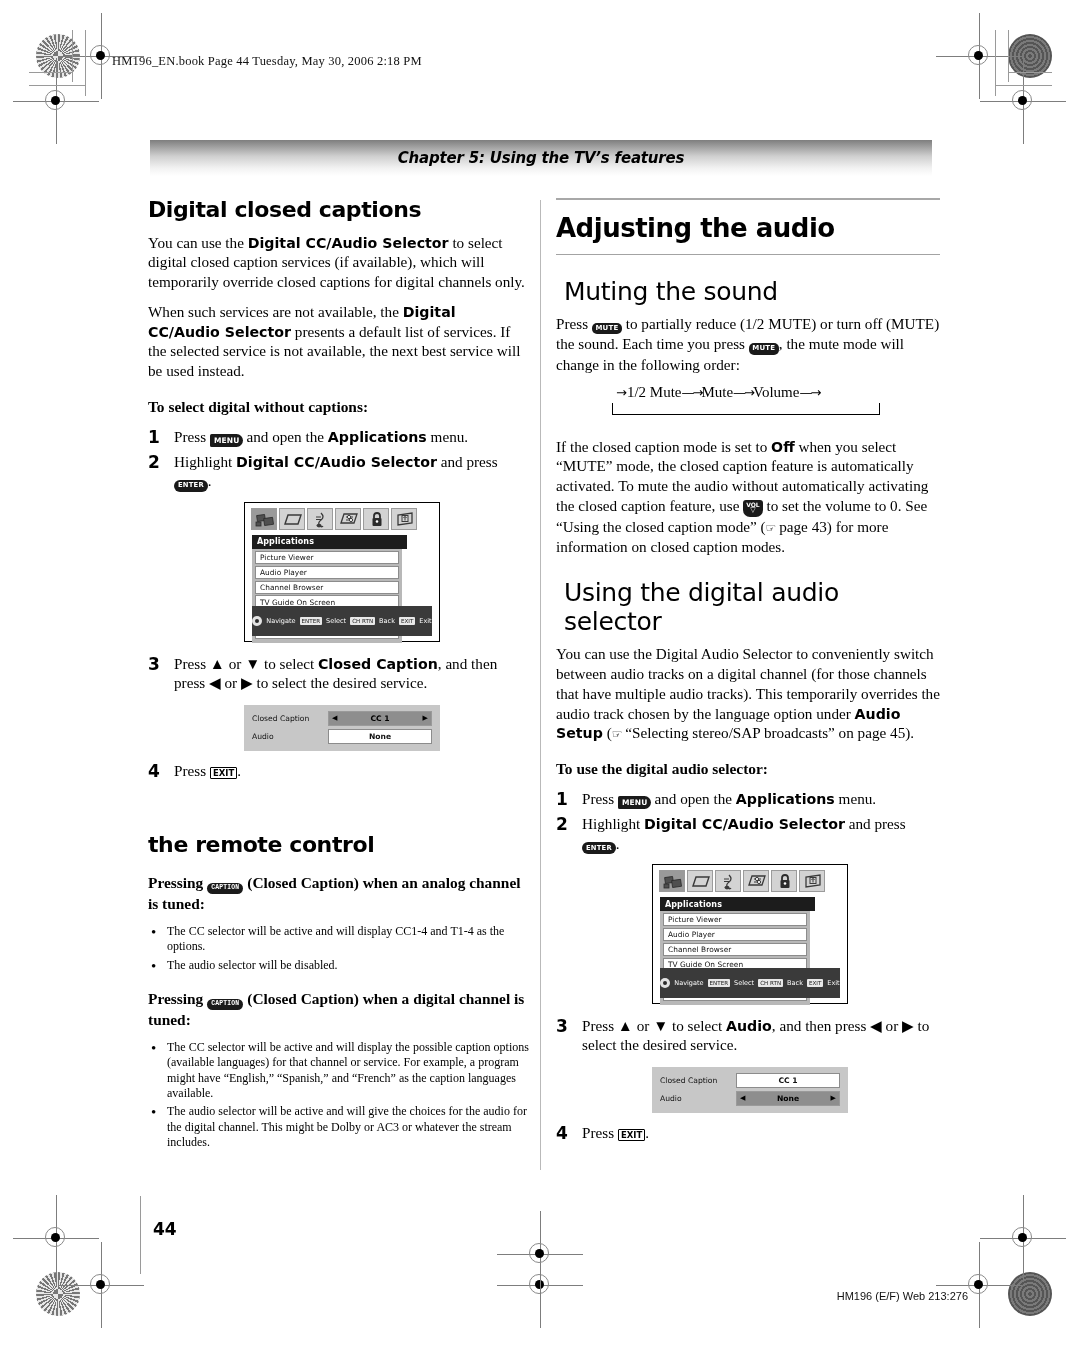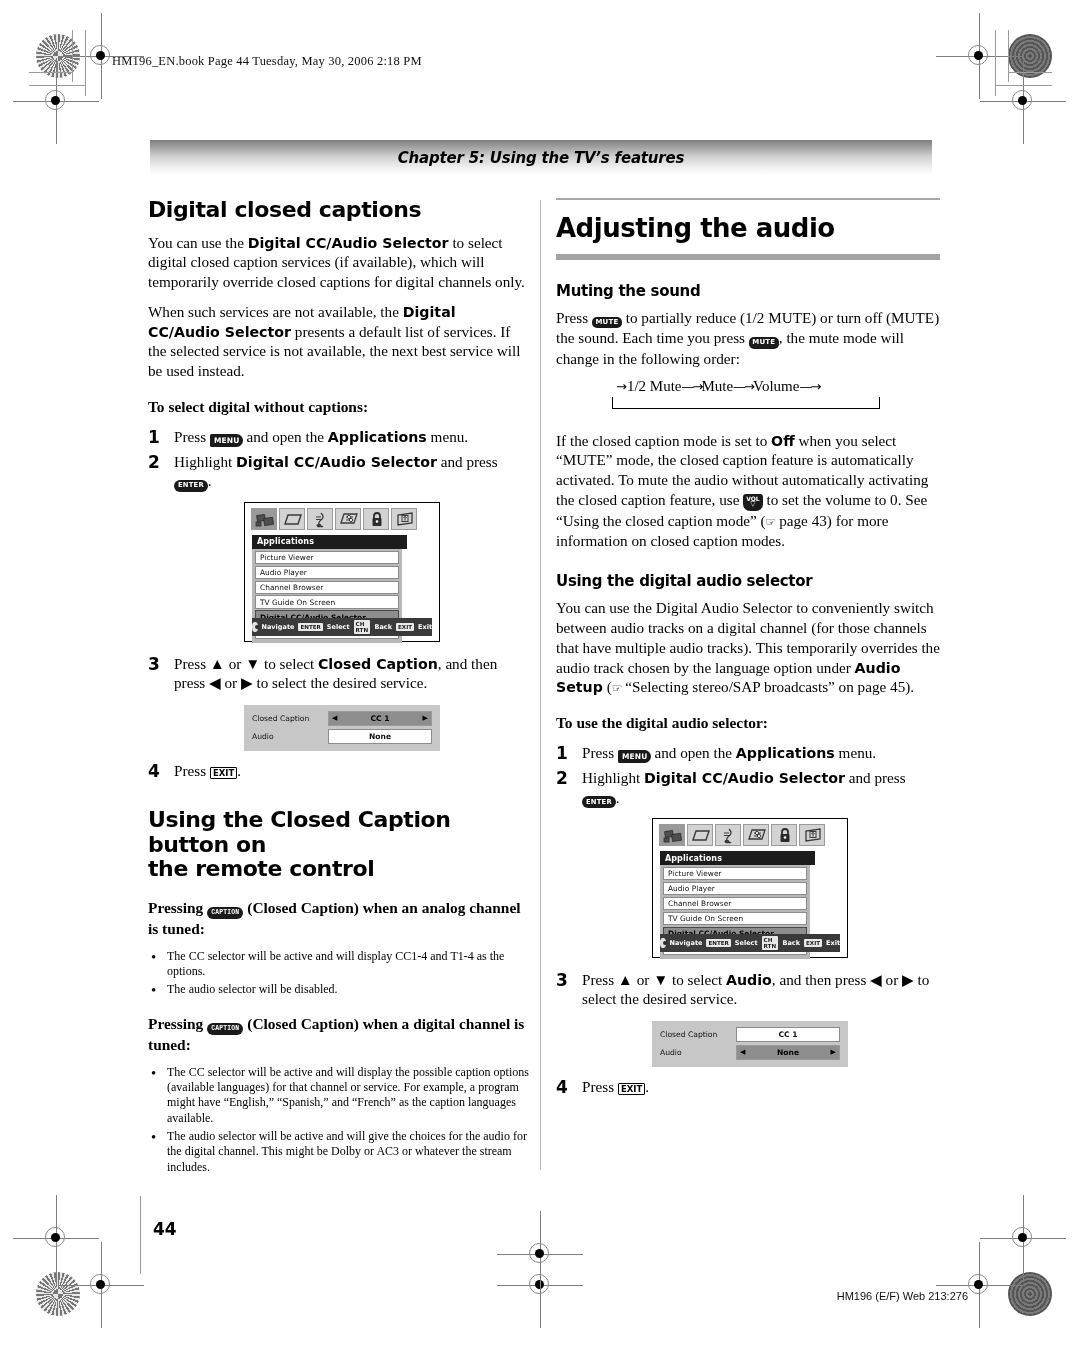--- a/index.html
+++ b/index.html
@@ -132,28 +132,28 @@
     letter-spacing: -0.4px;
     line-height: 1.12;
   }
   h1.big {
     font-family: "DejaVu Sans", sans-serif;
     font-weight: bold;
     font-size: 26px;
     margin: 0;
     padding: 13px 0 11px 0;
     border-top: 2px solid #a8a8a8;
-    border-bottom: 6px solid #a3a3a3;
+    border-bottom: 1px solid #a3a3a3;
     letter-spacing: -0.5px;
   }
   h2.sub {
     font-family: "DejaVu Sans", sans-serif;
-    font-weight: bold;
-    font-size: 15px;
-    margin: 22px 0 8px 0;
+    font-weight: normal;
+    font-size: 25px;
+    margin: 22px 0 8px 8px;
     letter-spacing: -0.3px;
   }
   p.body {
     font-family: "Liberation Serif", serif;
     font-size: 15.2px;
     line-height: 1.30;
     margin: 0 0 10px 0;
     text-align: left;
   }
   p.body b, .bsans {
@@ -328,28 +328,28 @@
     background: #8d8d8d;
     color: #000;
     font-weight: bold;
     border-color: #4a4a4a;
   }
   .tvmenu .mbar {
     position: absolute;
     left: 7px; right: 7px; bottom: 5px;
     background: #3a3a3a;
     color: #fff;
-    height: 18px;
+    height: 30px;
     display: flex;
     align-items: center;
     justify-content: center;
     gap: 4px;
     font-family: "DejaVu Sans", sans-serif;
     font-size: 6.5px;
-    font-weight: bold;
+    font-weight: normal;
   }
   .tvmenu .mbar .nav {
     width: 10px; height: 10px;
     border-radius: 50%;
     background: #e3e3e3;
     position: relative;
   }
   .tvmenu .mbar .nav::after {
     content: "";
     position: absolute;
@@ -654,21 +654,21 @@
       </div>
     </div>
   </div>
 
   <div class="step">
     <div class="num">4</div>
     <div class="txt"><span>Press </span><span class="key exitbox">EXIT</span><span>.</span></div>
   </div>
 
   <h1 class="sec" style="margin-top:26px;">
-    <span>Using the Closed Caption button on</span><br>
+    <br>
     <span>the remote control</span>
   </h1>
 
   <p class="lead"><span>Pressing </span><span class="key caption">CAPTION</span><span> (Closed Caption) when an analog channel is tuned:</span></p>
 
   <ul class="bul">
     <li>The CC selector will be active and will display CC1-4 and T1-4 as the options.</li>
     <li>The audio selector will be disabled.</li>
   </ul>
 

